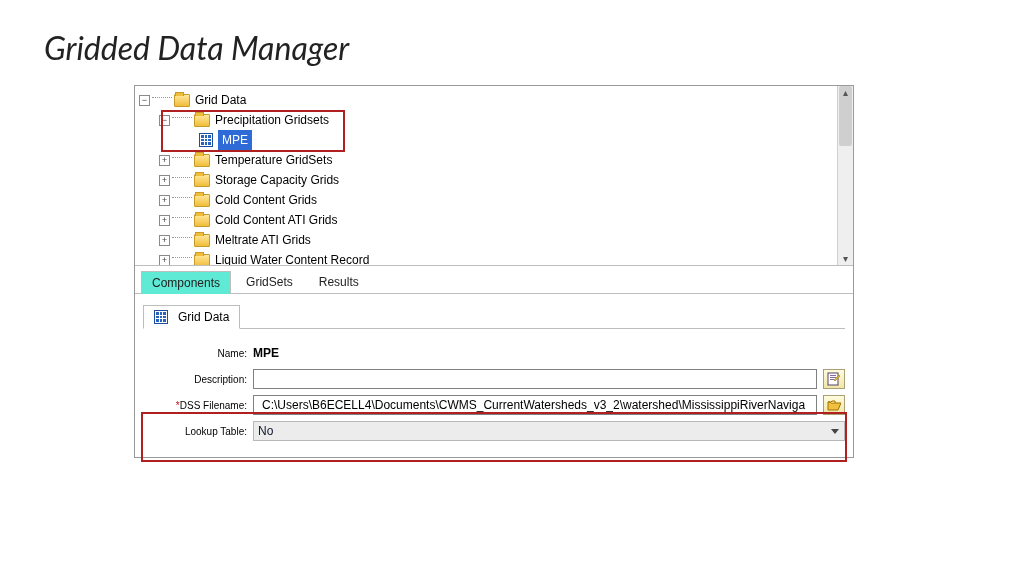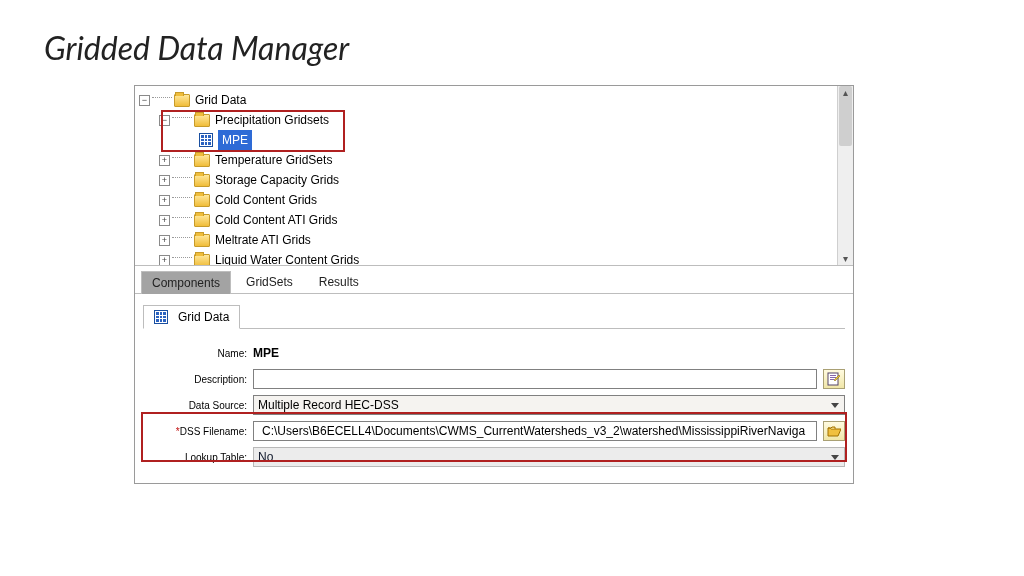--- a/index.html
+++ b/index.html
@@ -128,21 +128,21 @@
     font-size: 12px;
   }
   .tab {
     padding: 4px 10px;
     border: 1px solid transparent;
     border-bottom: none;
     color: #222;
   }
   .tab.active {
     border-color: #bdbdbd;
-    background: #a3a3a3;
+    background: #5eead4;
     position: relative;
     top: 1px;
   }
   
   .detail-panel {
     padding: 10px 8px 12px 8px;
     position: relative;
     background:#fff;
   }
   .detail-tab-row{
@@ -295,21 +295,21 @@
       <div class="row indent1">
         <span class="expander">+</span>
         <span class="dots"></span>
         <span class="folder-icon"></span>
         <span class="node-label">Meltrate ATI Grids</span>
       </div>
       <div class="row indent1">
         <span class="expander">+</span>
         <span class="dots"></span>
         <span class="folder-icon"></span>
-        <span class="node-label">Liquid Water Content Grids</span>
+        <span class="node-label">Liquid Water Content Record</span>
       </div>
     </div>
 
     <div class="tree-scroll">
       <span class="arrow">▴</span>
       <div class="scrollbar-thumb"></div>
       <span class="arrow">▾</span>
     </div>
 
     <div class="highlight-box-1"></div>
@@ -352,26 +352,20 @@
         <svg width="14" height="14">
             <rect x="1" y="1" width="10" height="12" fill="#fff" stroke="#546"></rect>
             <rect x="3" y="3" width="6" height="1" fill="#86a"></rect>
             <rect x="3" y="5" width="6" height="1" fill="#86a"></rect>
             <rect x="3" y="7" width="4" height="1" fill="#86a"></rect>
             <path d="M7 8 L12 3 L13 4 L8 9 Z" fill="#e6c040" stroke="#806000" stroke-width="0.5"></path>
           </svg>
       </div>
     </div>
 
-    <div class="form-row">
-      <div class="form-label">Data Source:</div>
-      <div class="form-select">
-        <span>Multiple Record HEC-DSS</span>
-      </div>
-    </div>
 
     <div class="form-row">
       <div class="form-label"><span class="req">*</span>DSS Filename:</div>
       <input class="form-input" value="C:\Users\B6ECELL4\Documents\CWMS_CurrentWatersheds_v3_2\watershed\MississippiRiverNaviga" style="">
       <div class="side-btn">
         <svg width="14" height="12">
             <path d="M1 3 L1 11 L11 11 L14 4 L4 4 L3 3 Z" fill="#f0c040" stroke="#a07000"></path>
             <path d="M1 3 L4 3 L5 2 L8 2 L8 4" fill="#f6d878" stroke="#a07000"></path>
           </svg>
       </div>

